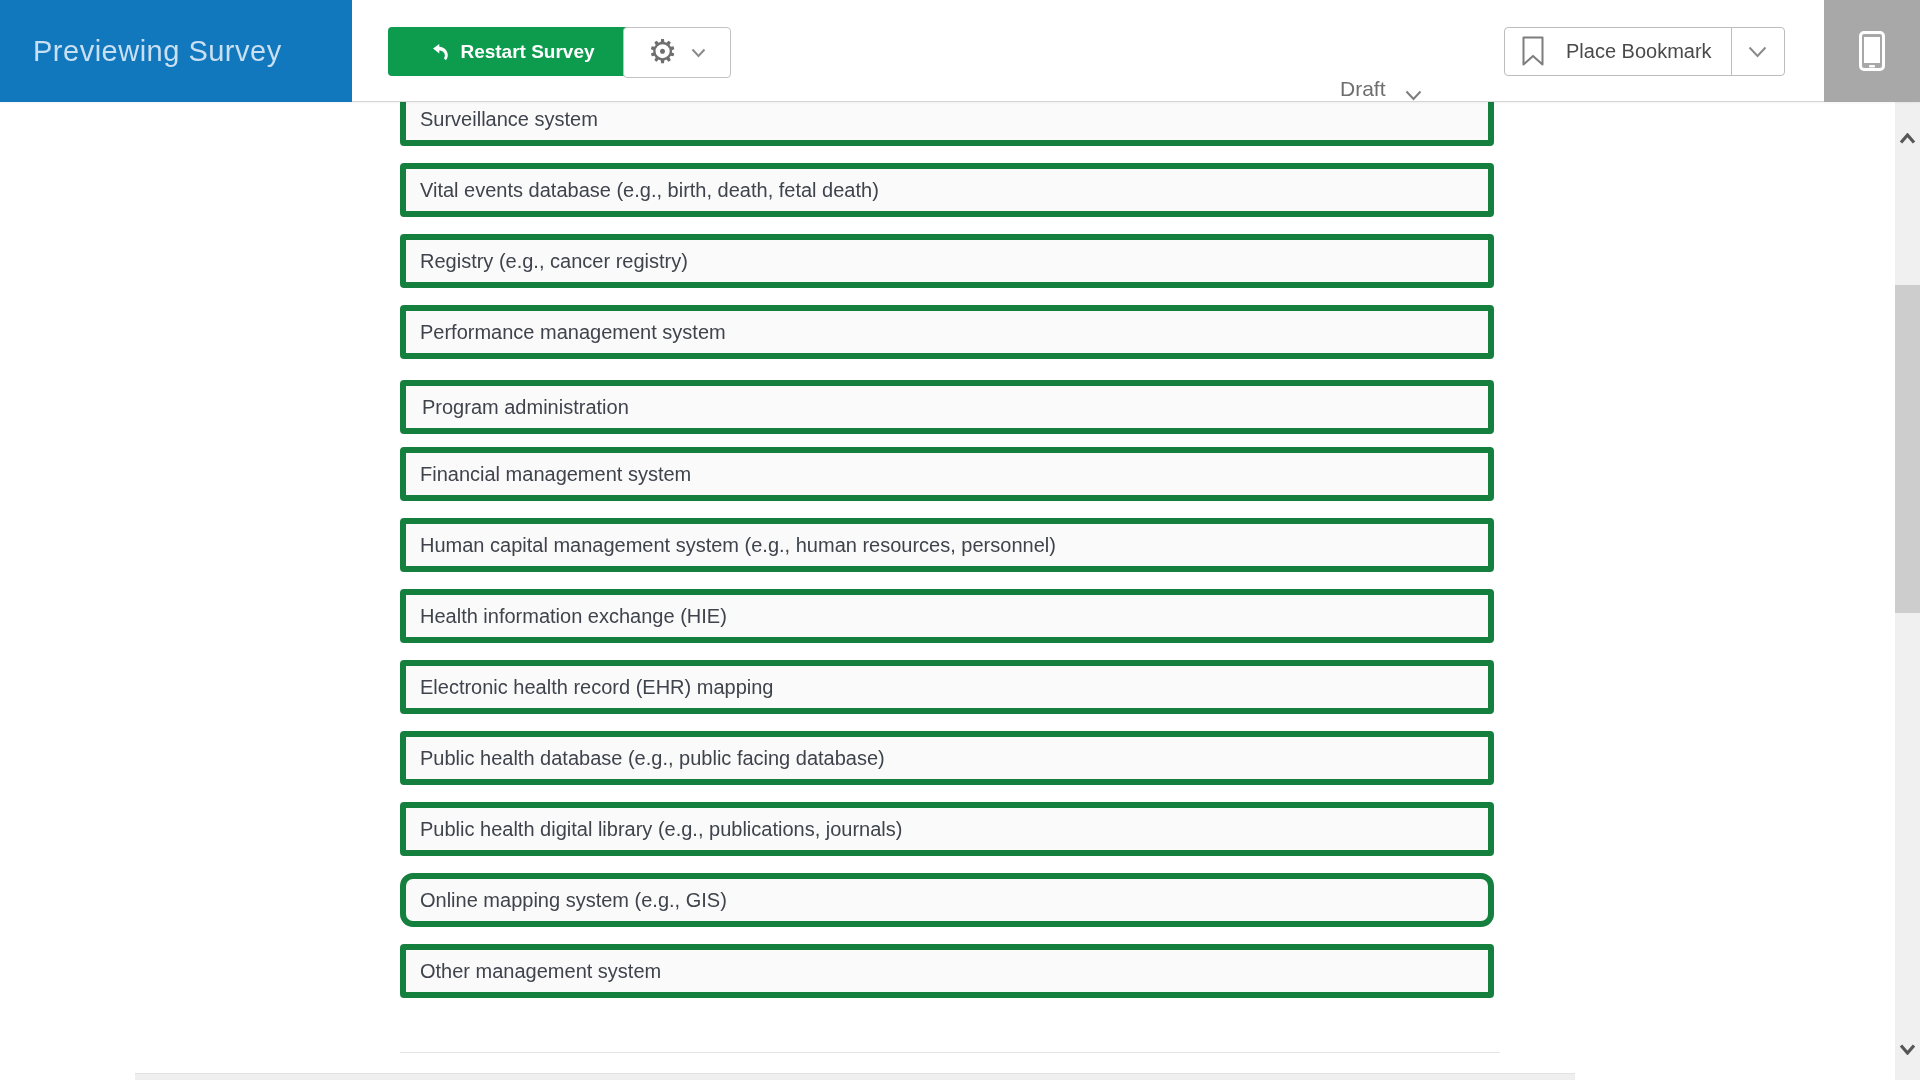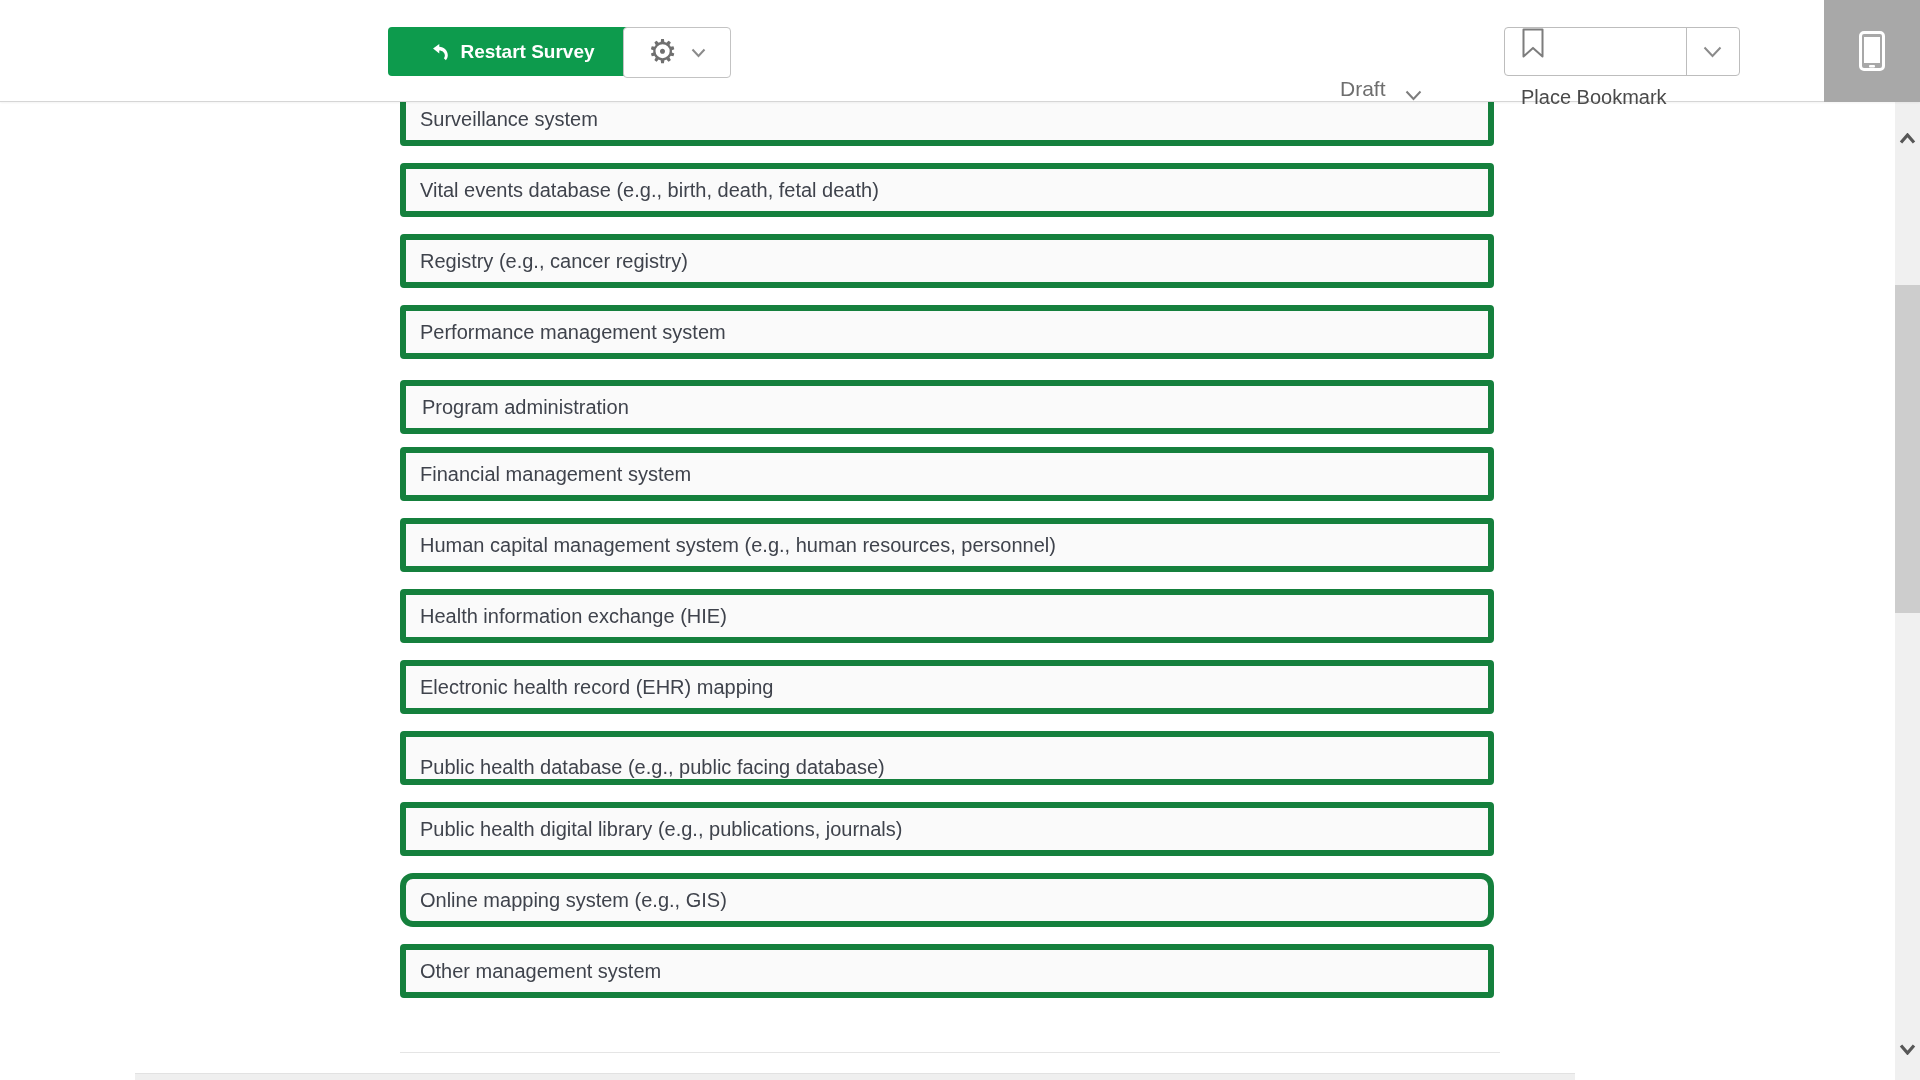--- a/index.html
+++ b/index.html
@@ -42,21 +42,21 @@
   .draft-wrap{
     position:absolute;left:1340px;top:0;height:101px;display:flex;align-items:flex-end;gap:19px;
     cursor:pointer;
   }
   .draft-wrap .draft-label{font-size:21px;color:#6e6e6e;}
   .bookmark-btn{
     position:absolute;left:1504px;top:27px;height:49px;display:flex;
     border:1px solid #bdbdbd;border-radius:4px;background:#fff;box-sizing:border-box;
   }
   .bookmark-main{
-    display:flex;gap:27px;padding:0 19px 0 16px;cursor:pointer;flex-direction:column;
+    display:flex;align-items:center;gap:21px;padding:0 19px 0 16px;cursor:pointer;
   }
   .bookmark-main span{font-size:20px;color:#4a4a4a;}
   .bookmark-caret{
     width:52px;display:flex;align-items:center;justify-content:center;
     border-left:1px solid #bdbdbd;cursor:pointer;
   }
   .phone-box{
     position:absolute;left:1824px;top:0;width:96px;height:102px;background:#a8a8a8;
     display:flex;align-items:center;justify-content:center;cursor:pointer;
   }
@@ -121,21 +121,21 @@
   </div>
 
   <div class="option-row" style="top: 589px;">
     <span>Health information exchange (HIE)</span>
   </div>
 
   <div class="option-row" style="top: 660px;">
     <span>Electronic health record (EHR) mapping</span>
   </div>
 
-  <div class="option-row" style="top: 731px; align-items: flex-end;">
+  <div class="option-row" style="top: 731px;">
     <span>Public health database (e.g., public facing database)</span>
   </div>
 
   <div class="option-row" style="top: 802px;">
     <span>Public health digital library (e.g., publications, journals)</span>
   </div>
 
   <div class="option-row" style="top: 873px; border-radius: 13px;">
     <span>Online mapping system (e.g., GIS)</span>
   </div>
@@ -143,20 +143,23 @@
   <div class="option-row" style="top: 944px;">
     <span>Other management system</span>
   </div>
 </div>
 
   <div class="separator"></div>
   <div class="bottom-band"></div>
 
   <div class="header">
 
+    <div class="preview-box">
+      <span>Previewing Survey</span>
+    </div>
 
     <button class="restart-btn">
       <span style="display:flex;">
         <svg width="22" height="22" viewBox="0 0 24 24">
           <path d="M13.4 6.3 V3.2 L6.6 8.3 l6.8 5.2 V10.3 c3.4 0 6.1 2.4 6.1 5.4 0 1.2-.4 2.3-1.1 3.2 l2.2 2.0 c1.3-1.5 2.1-3.4 2.1-5.4 0-4.8-4.2-9.2-9.3-9.2z" fill="#ffffff"></path>
         </svg>
       </span>
       <span>Restart Survey</span>
     </button>
 

